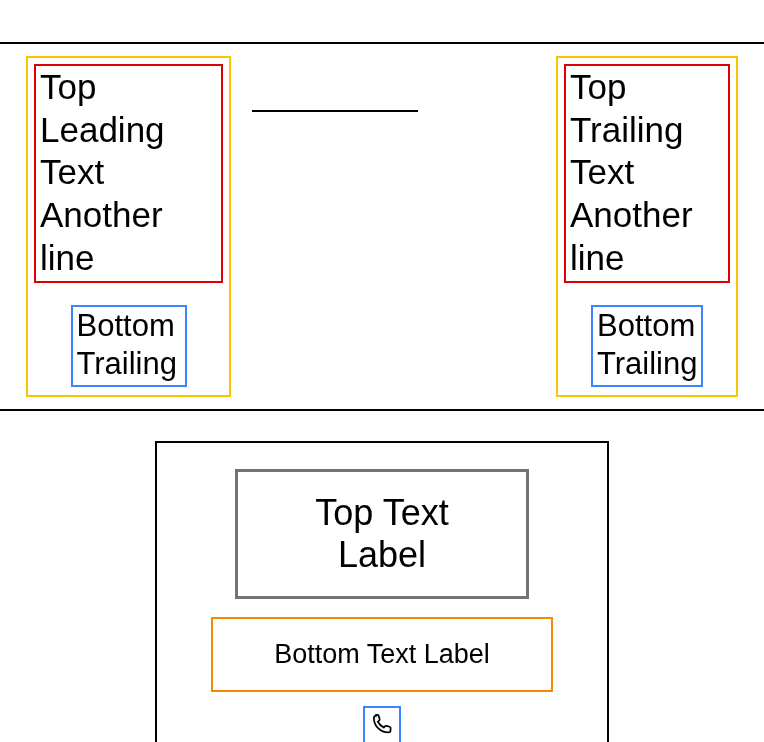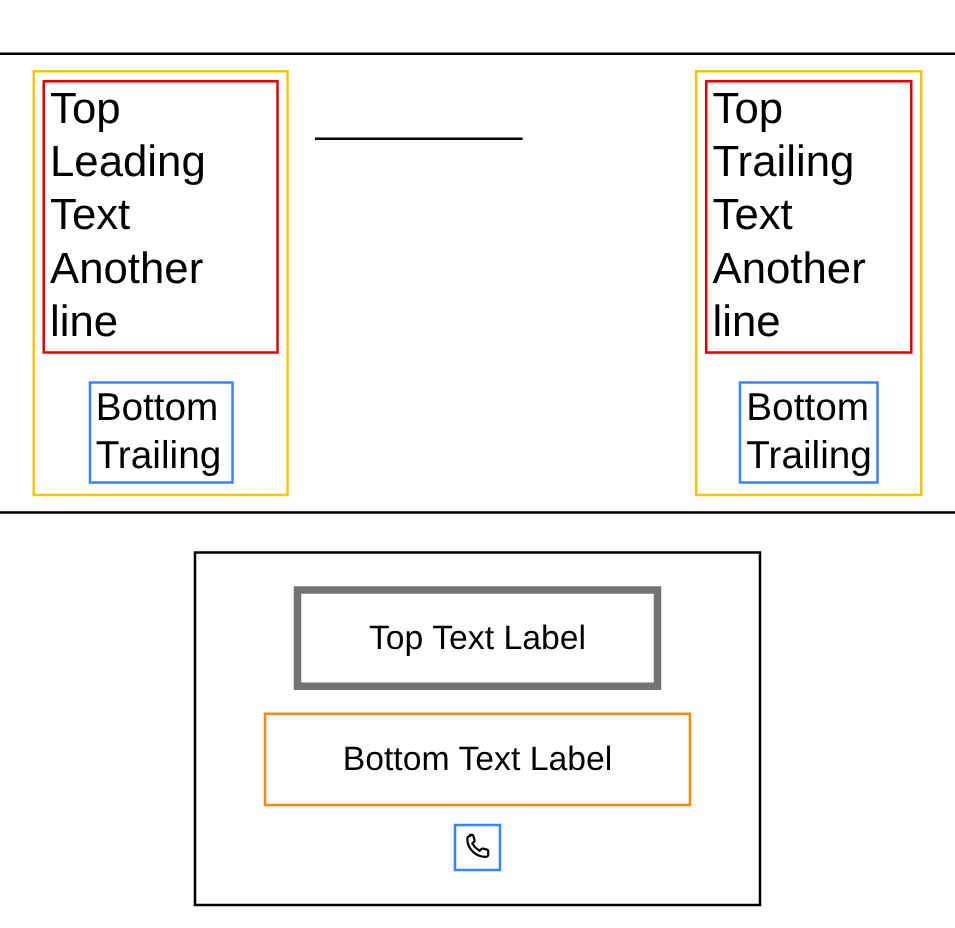--- a/index.html
+++ b/index.html
@@ -71,23 +71,23 @@
     .black-box {
       border: 2px solid #000;
       padding: 26px 26px 26px 26px;
       width: 454px;
       display: flex;
       flex-direction: column;
       align-items: center;
       position: relative;
     }
     .top-label-red {
-      border: 6px solid #737373;
+      border: 3px solid #737373;
       padding: 20px 40px;
-      font-size: 27px;
+      font-size: 36px;
       text-align: center;
       width: 294px;
     }
     .bottom-row {
       margin-top: 18px;
       display: flex;
       align-items: center;
       gap: 14px;
       width: 100%;
       justify-content: center;

